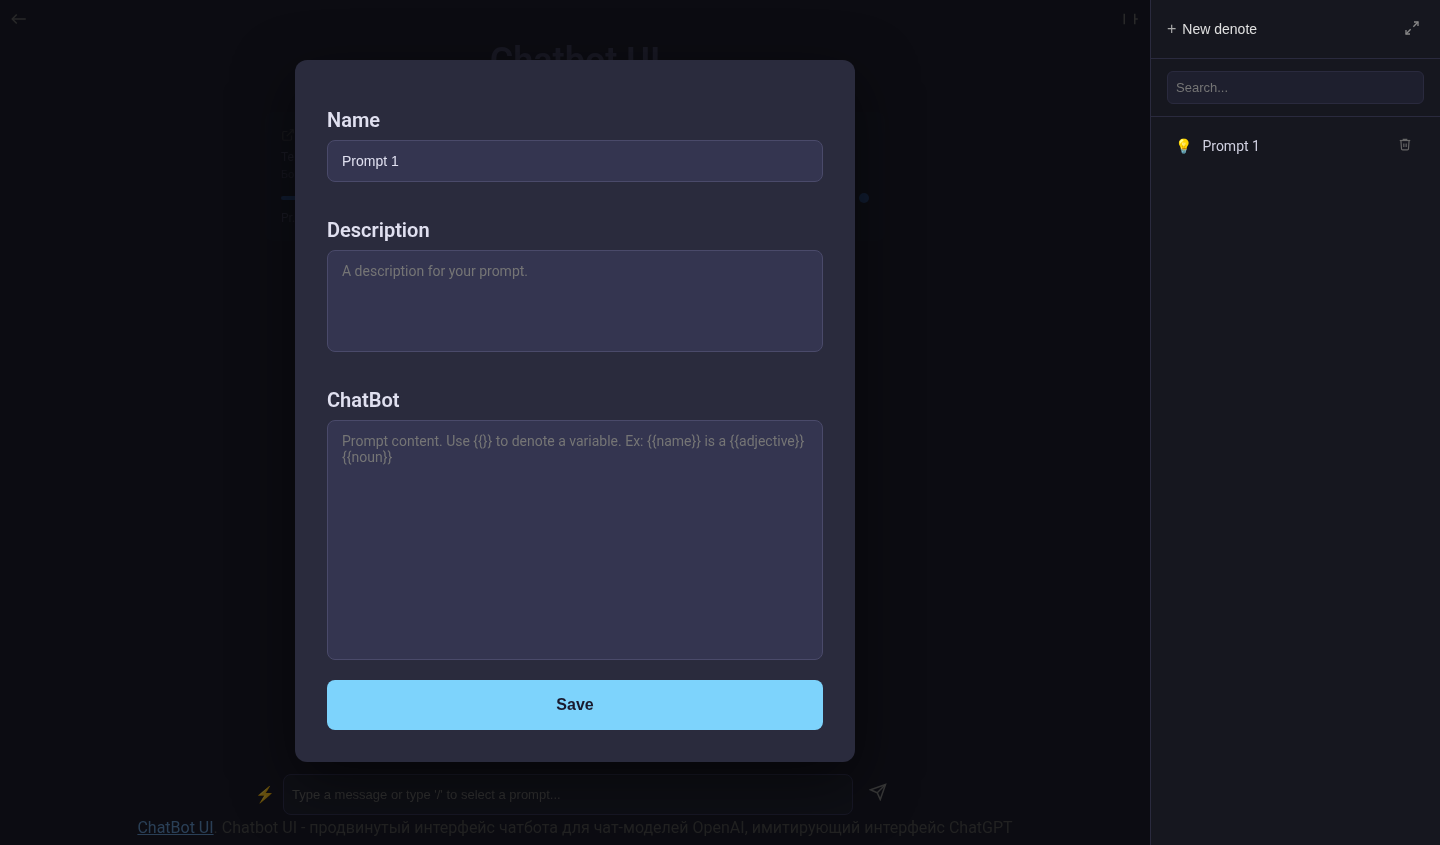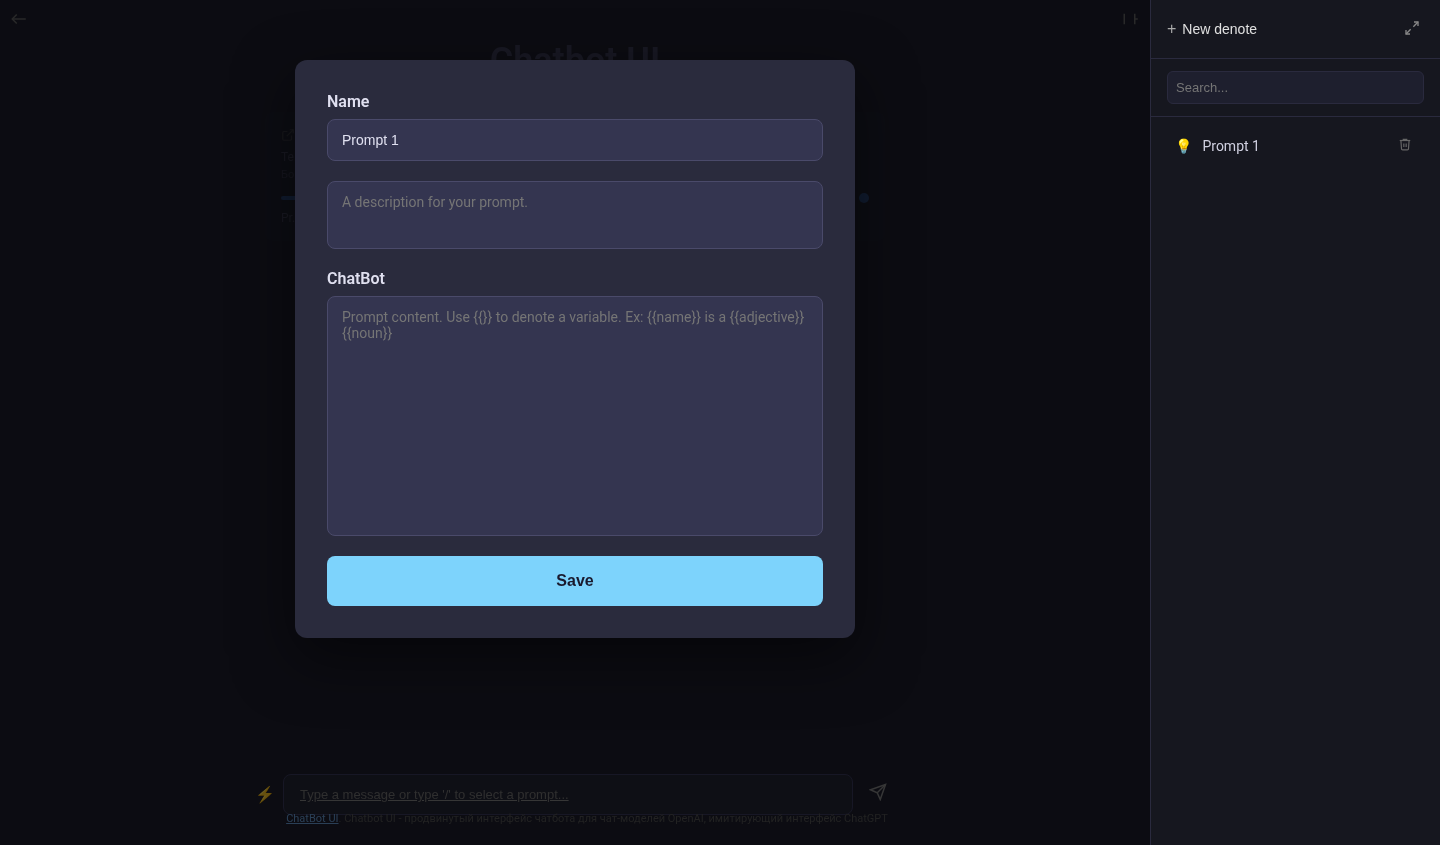--- a/index.html
+++ b/index.html
@@ -93,44 +93,42 @@
       gap: 8px;
     }
 
     .message-input {
       flex: 1;
       background: #252636;
       border: 1px solid #3a3a5c;
       border-radius: 8px;
       color: #888;
       font-size: 13px;
-      padding: 12px 16px;
+      padding: 12px 8px;
       outline: none;
-      text-decoration: underline;
     }
 
     .send-btn {
       background: none;
       border: none;
       color: #888;
       cursor: pointer;
       font-size: 18px;
       padding: 8px;
     }
 
     
     .footer-text {
       position: absolute;
-      bottom: 20px;
+      bottom: 8px;
       left: 50%;
       transform: translateX(-50%);
-      font-size: 11px;
+      font-size: 16px;
       color: #555;
       white-space: nowrap;
-      margin-left: 12px;
     }
 
     .footer-link {
       color: #6a9fd8;
       text-decoration: underline;
     }
 
     
     .right-sidebar {
       width: 290px;
@@ -260,22 +258,23 @@
     }
 
     .modal-field {
       display: flex;
       flex-direction: column;
       gap: 8px;
     }
 
     .modal-label {
       color: #e0e0f0;
-      font-size: 16px;
+      font-size: 20px;
       font-weight: 600;
+      margin-top: 16px;
     }
 
     .modal-input {
       background: #343550;
       border: 1px solid #4a4a6a;
       border-radius: 8px;
       color: #e0e0f0;
       font-size: 14px;
       padding: 12px 14px;
       outline: none;
@@ -285,21 +284,21 @@
     .modal-textarea-desc {
       background: #343550;
       border: 1px solid #4a4a6a;
       border-radius: 8px;
       color: #888;
       font-size: 14px;
       padding: 12px 14px;
       outline: none;
       width: 100%;
       resize: none;
-      height: 68px;
+      height: 102px;
       font-family: inherit;
     }
 
     .modal-textarea-prompt {
       background: #343550;
       border: 1px solid #4a4a6a;
       border-radius: 8px;
       color: #888;
       font-size: 14px;
       padding: 12px 14px;
@@ -385,20 +384,21 @@
     <div class="overlay">
 
       <div class="modal">
 
         <div class="modal-field">
           <label class="modal-label">Name</label>
           <input class="modal-input" type="text" value="Prompt 1" style="">
         </div>
 
         <div class="modal-field">
+          <label class="modal-label">Description</label>
           <textarea class="modal-textarea-desc" placeholder="A description for your prompt." style=""></textarea>
         </div>
 
         <div class="modal-field">
           <label class="modal-label">ChatBot</label>
           <textarea class="modal-textarea-prompt" placeholder="Prompt content. Use {{}} to denote a variable. Ex: {{name}} is a {{adjective}} {{noun}}" style=""></textarea>
         </div>
 
         <button class="save-btn">Save</button>
 

